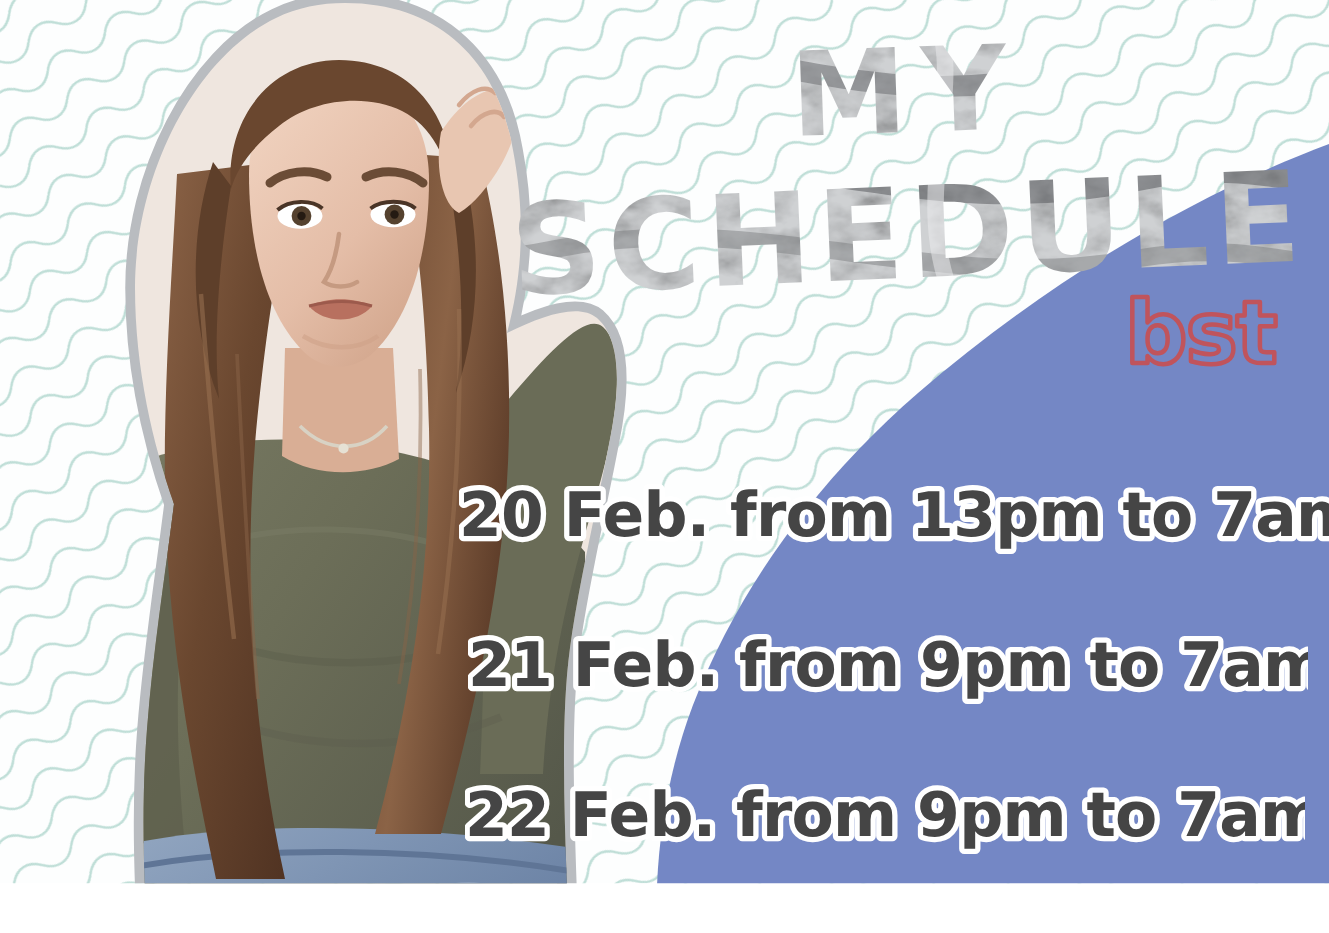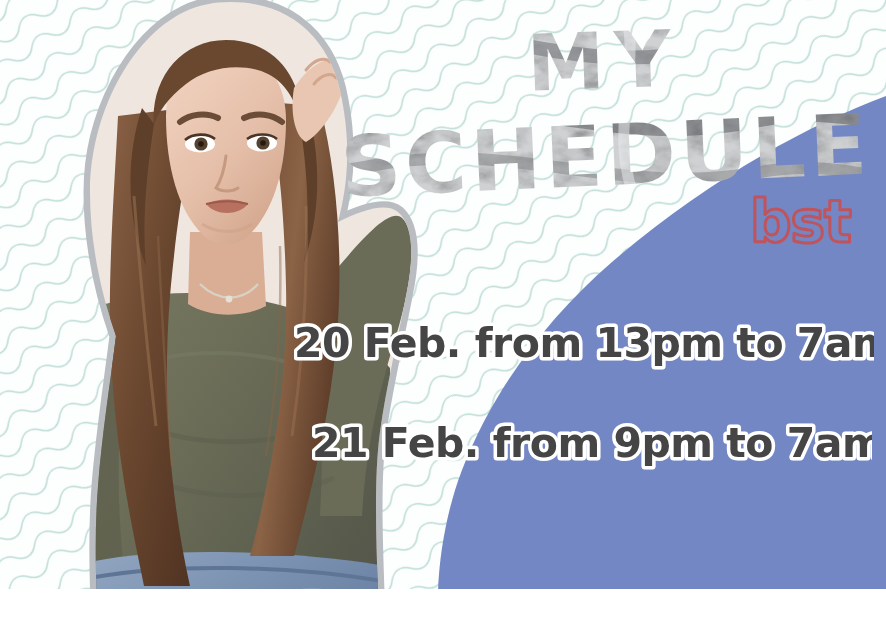--- a/index.html
+++ b/index.html
@@ -51,21 +51,21 @@
     width:886px;
     z-index:8;
   }
   .sched-line{
     position:relative;
     height:100px;
     display:flex;
     align-items:center;
   }
   .sched-line svg{display:block;}
-  .sl-0{padding-left:294px;}
+  .sl-0{padding-left:294px;justify-content:flex-end;}
   .sl-1{padding-left:312px;}
   .sl-2{padding-left:310px;}
 </style>
 </head>
 <body>
 
 <div id="poster">
 
   <svg class="wave-bg" viewBox="0 0 886 622" preserveAspectRatio="none" xmlns="http://www.w3.org/2000/svg">
     <defs>
@@ -283,16 +283,21 @@
         <text x="0" y="46" font-family="'DejaVu Sans','Liberation Sans',sans-serif" font-size="41" font-weight="700" letter-spacing="-0.5" fill="#454545" stroke="#ffffff" stroke-width="7" stroke-linejoin="round" paint-order="stroke fill">20 Feb. from 13pm  to 7am</text>
       </svg>
     </div>
 
     <div class="sched-line sl-1">
       <svg width="560" height="62" viewBox="0 0 560 62" xmlns="http://www.w3.org/2000/svg">
         <text x="0" y="46" font-family="'DejaVu Sans','Liberation Sans',sans-serif" font-size="41" font-weight="700" letter-spacing="-0.5" fill="#454545" stroke="#ffffff" stroke-width="7" stroke-linejoin="round" paint-order="stroke fill">21 Feb. from 9pm to 7am</text>
       </svg>
     </div>
 
+    <div class="sched-line sl-2">
+      <svg width="560" height="62" viewBox="0 0 560 62" xmlns="http://www.w3.org/2000/svg">
+        <text x="0" y="46" font-family="'DejaVu Sans','Liberation Sans',sans-serif" font-size="41" font-weight="700" letter-spacing="-0.5" fill="#454545" stroke="#ffffff" stroke-width="7" stroke-linejoin="round" paint-order="stroke fill">22 Feb. from 9pm to 7am</text>
+      </svg>
+    </div>
 
   </div>
 
 </div>
 
 </body></html>

